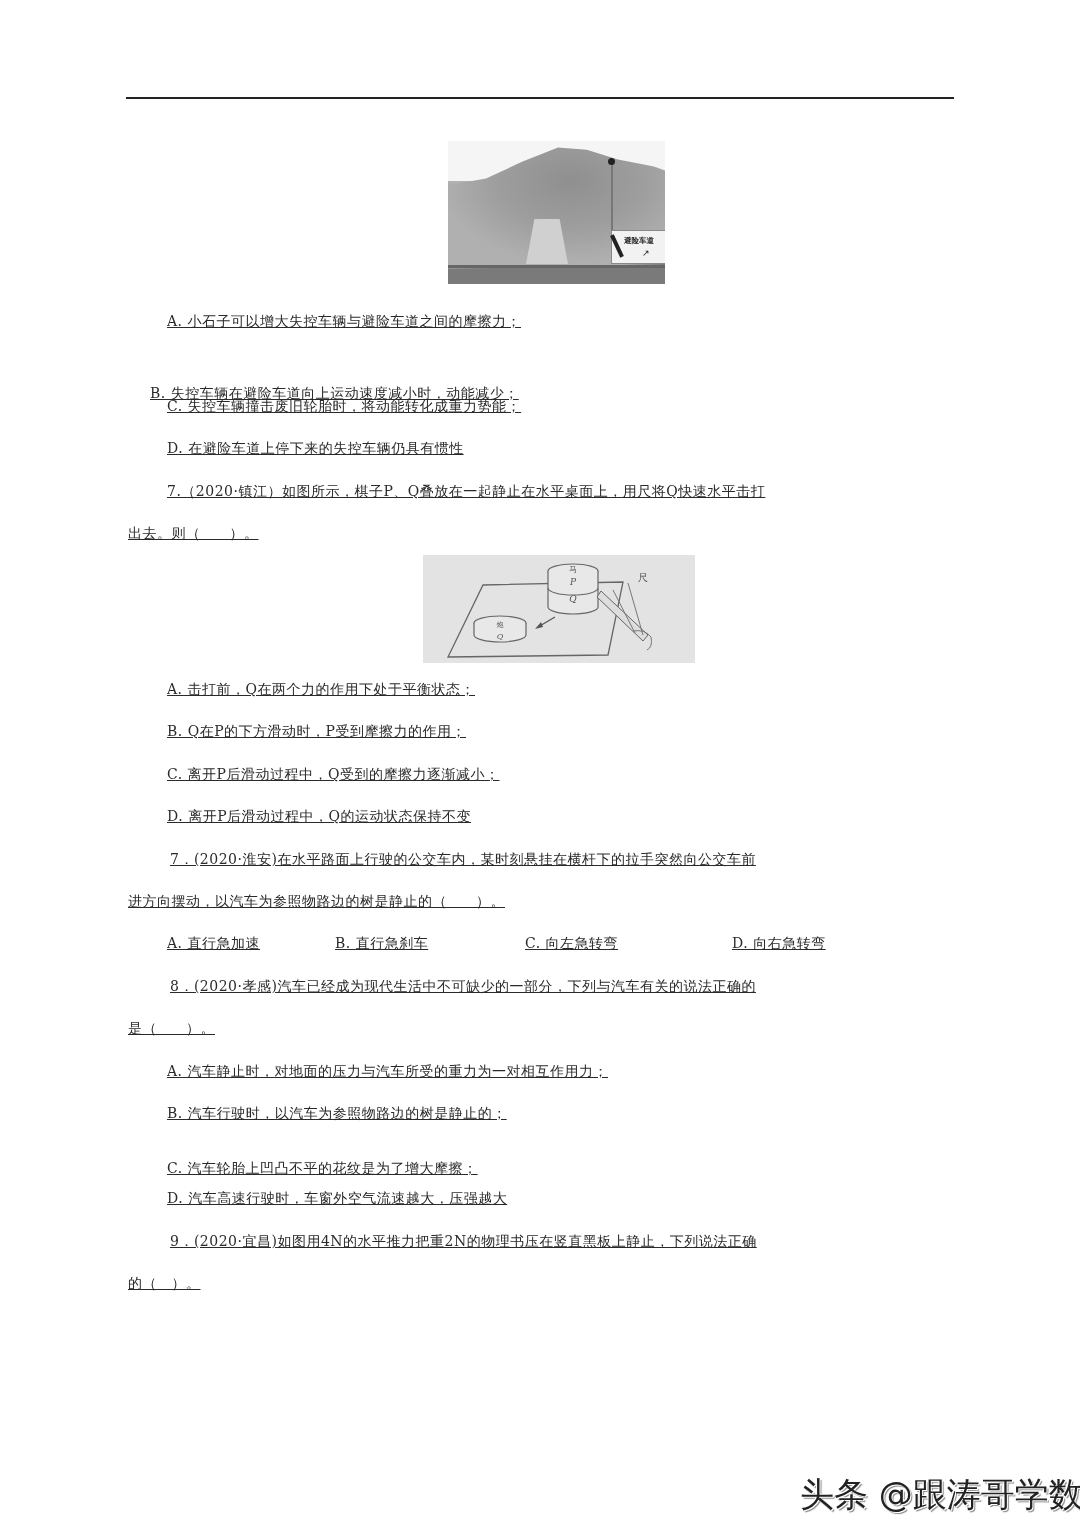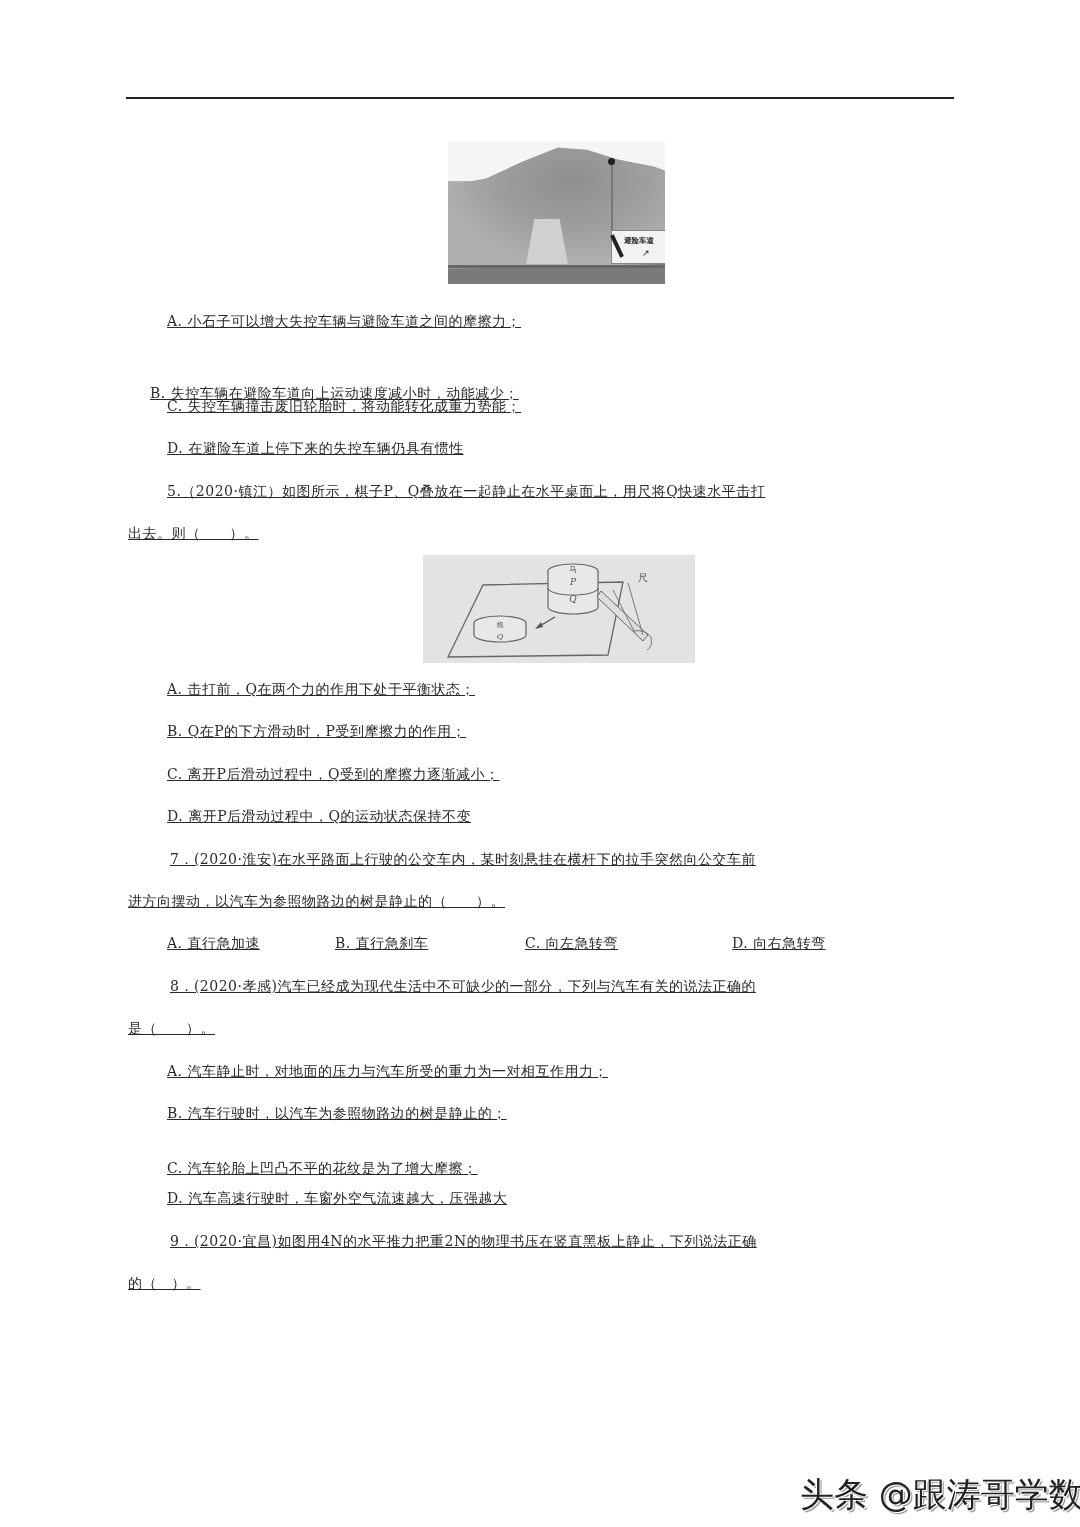--- a/index.html
+++ b/index.html
@@ -76,21 +76,21 @@
     <span class="txt">避险车道</span>
     <span class="arrow">↗</span>
   </div>
 </div>
 
 <div class="line" style="left:167px; top:310px;">A. 小石子可以增大失控车辆与避险车道之间的摩擦力；</div>
 <div class="line" style="left:150px; top:352px;margin-top:30px;">B. 失控车辆在避险车道向上运动速度减小时，动能减少；</div>
 <div class="line" style="left:167px; top:395px;">C. 失控车辆撞击废旧轮胎时，将动能转化成重力势能；</div>
 <div class="line" style="left:167px; top:437px;">D. 在避险车道上停下来的失控车辆仍具有惯性</div>
 
-<div class="line" style="left:167px; top:480px;">5.（2020·镇江）如图所示，棋子P、Q叠放在一起静止在水平桌面上，用尺将Q快速水平击打</div>
+<div class="line" style="left:167px; top:480px;">7.（2020·镇江）如图所示，棋子P、Q叠放在一起静止在水平桌面上，用尺将Q快速水平击打</div>
 <div class="line" style="left:128px; top:522px;">出去。则（　　）。</div>
 
 <div class="fig2">
   <svg width="272" height="108" viewBox="0 0 272 108">
     <polygon points="60,30 200,27 185,100 25,102" fill="none" stroke="#666" stroke-width="1.3"></polygon>
 
     <ellipse cx="150" cy="16" rx="25" ry="7" fill="#e8e8e8" stroke="#666" stroke-width="1.2"></ellipse>
     <path d="M125,16 L125,52 A25,7 0 0 0 175,52 L175,16" fill="#e8e8e8" stroke="#666" stroke-width="1.2"></path>
     <path d="M125,33 A25,7 0 0 0 175,33" fill="none" stroke="#666" stroke-width="1.1"></path>
     <text x="150" y="17" font-size="8" text-anchor="middle" fill="#555" font-family="DejaVu Sans, sans-serif">马</text>

